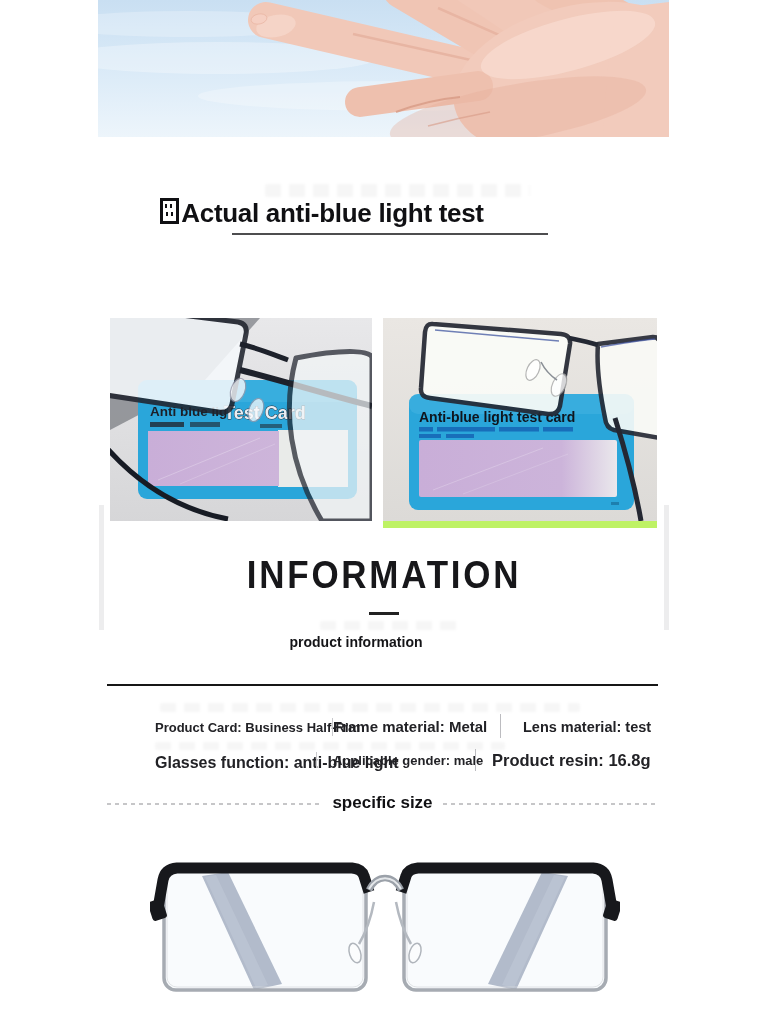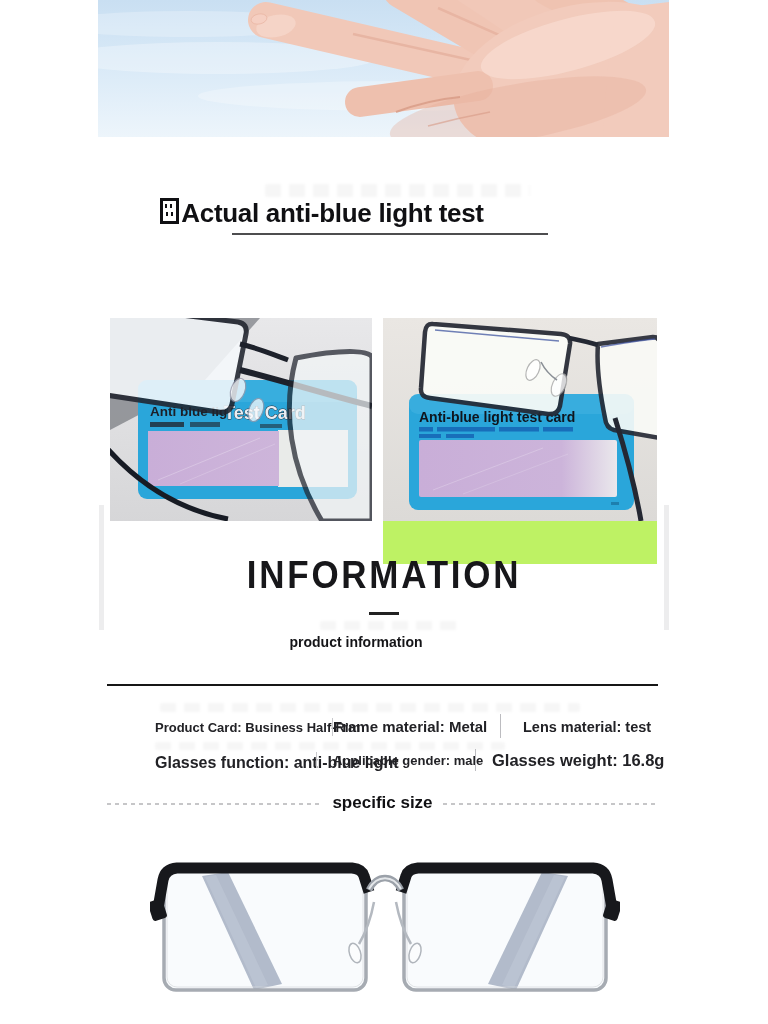--- a/index.html
+++ b/index.html
@@ -18,21 +18,21 @@
   .test-title{left:0;top:198px;width:644px;text-align:center;font-size:26px;font-weight:700;
               letter-spacing:-.3px;color:#101013;white-space:nowrap;}
   .tofu{display:inline-block;width:13px;height:20px;border:3px solid #101013;margin-right:2px;
         vertical-align:-2px;background:
         linear-gradient(90deg,transparent 2px,#101013 2px 4px,transparent 4px 7px,#101013 7px 9px,transparent 9px) 0 3px/13px 4px no-repeat,
         linear-gradient(90deg,transparent 3px,#101013 3px 5px,transparent 5px 8px,#101013 8px 10px,transparent 10px) 0 11px/13px 4px no-repeat;}
   .title-underline{left:232px;top:233px;width:316px;height:2px;background:#4d4d4f;}
 
   .photo{overflow:hidden;background:#bef264;margin-top:16px;}
   .photo-left{left:110px;top:302px;width:262px;height:203px;}
-  .photo-right{left:383px;top:302px;width:274px;height:246px;}
+  .photo-right{left:383px;top:302px;width:274px;height:210px;}
 
   .side-strip{top:505px;width:5px;height:125px;background:#ededee;}
 
   
   .info-heading{left:0;top:554px;width:768px;text-align:center;font-size:38px;font-weight:800;
                 letter-spacing:3px;color:#17171a;transform:scaleX(.92);transform-origin:center;}
   .info-miniline{left:369px;top:612px;width:30px;height:3px;background:#222;}
   .info-sub{left:0;top:634px;width:712px;text-align:center;font-size:14px;font-weight:700;color:#141417;}
   .divider-solid{left:107px;top:684px;width:551px;height:2px;background:#161616;}
 
@@ -192,21 +192,21 @@
   <div class="abs spec" style="left:333px;top:718px;width:142px;text-align:left;font-size:15px;font-weight:700;">Frame material: Metal</div>
   <div class="abs vline" style="left:500px;top:714px;height:24px;background:#bcbcc0;"></div>
   <div class="abs spec" style="left:523px;top:719px;font-size:14.5px;font-weight:700;">Lens material: test</div>
 
   <div class="abs ghost" style="left:155px;top:742px;width:350px;height:8px;"></div>
 
   <div class="abs spec" style="left:155px;top:754px;font-size:16px;font-weight:700;">Glasses function: anti-blue light</div>
   <div class="abs vline" style="left:316px;top:752px;height:16px;"></div>
   <div class="abs spec" style="left:333px;top:753px;width:110px;font-size:13px;font-weight:700;">Applicable gender: male</div>
   <div class="abs vline" style="left:475px;top:749px;height:22px;background:#bcbcc0;"></div>
-  <div class="abs spec" style="left:492px;top:751px;font-size:16.5px;font-weight:700;">Glasses weight: 16.8g</div>
+  <div class="abs spec" style="left:492px;top:751px;font-size:16.5px;font-weight:700;">Product resin: 16.8g</div>
 
   <div class="abs dashed-row">
     <span>specific size</span>
   </div>
 
   <div class="abs glasses-photo">
     <svg width="470" height="155" viewBox="0 0 470 155">
       <g>
         <path d="M 52,20 L 78,16 L 132,128 L 104,134 Z" fill="#707e9a"></path>
         <path d="M 55,21 L 66,19 L 118,129 L 106,132 Z" fill="#8995ae" opacity=".7"></path>

